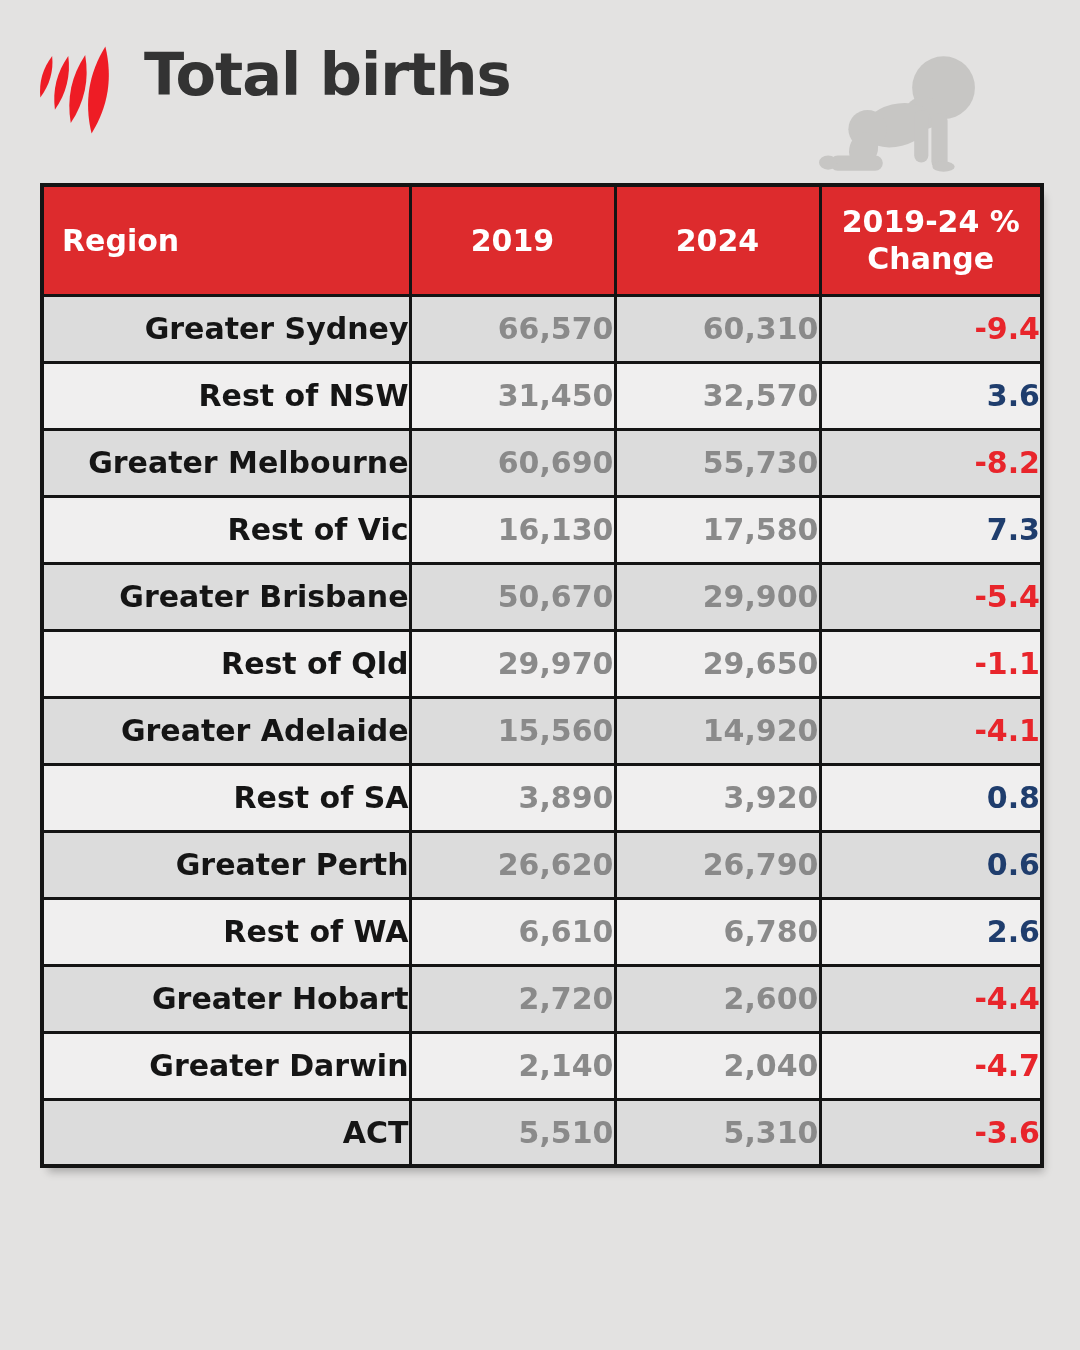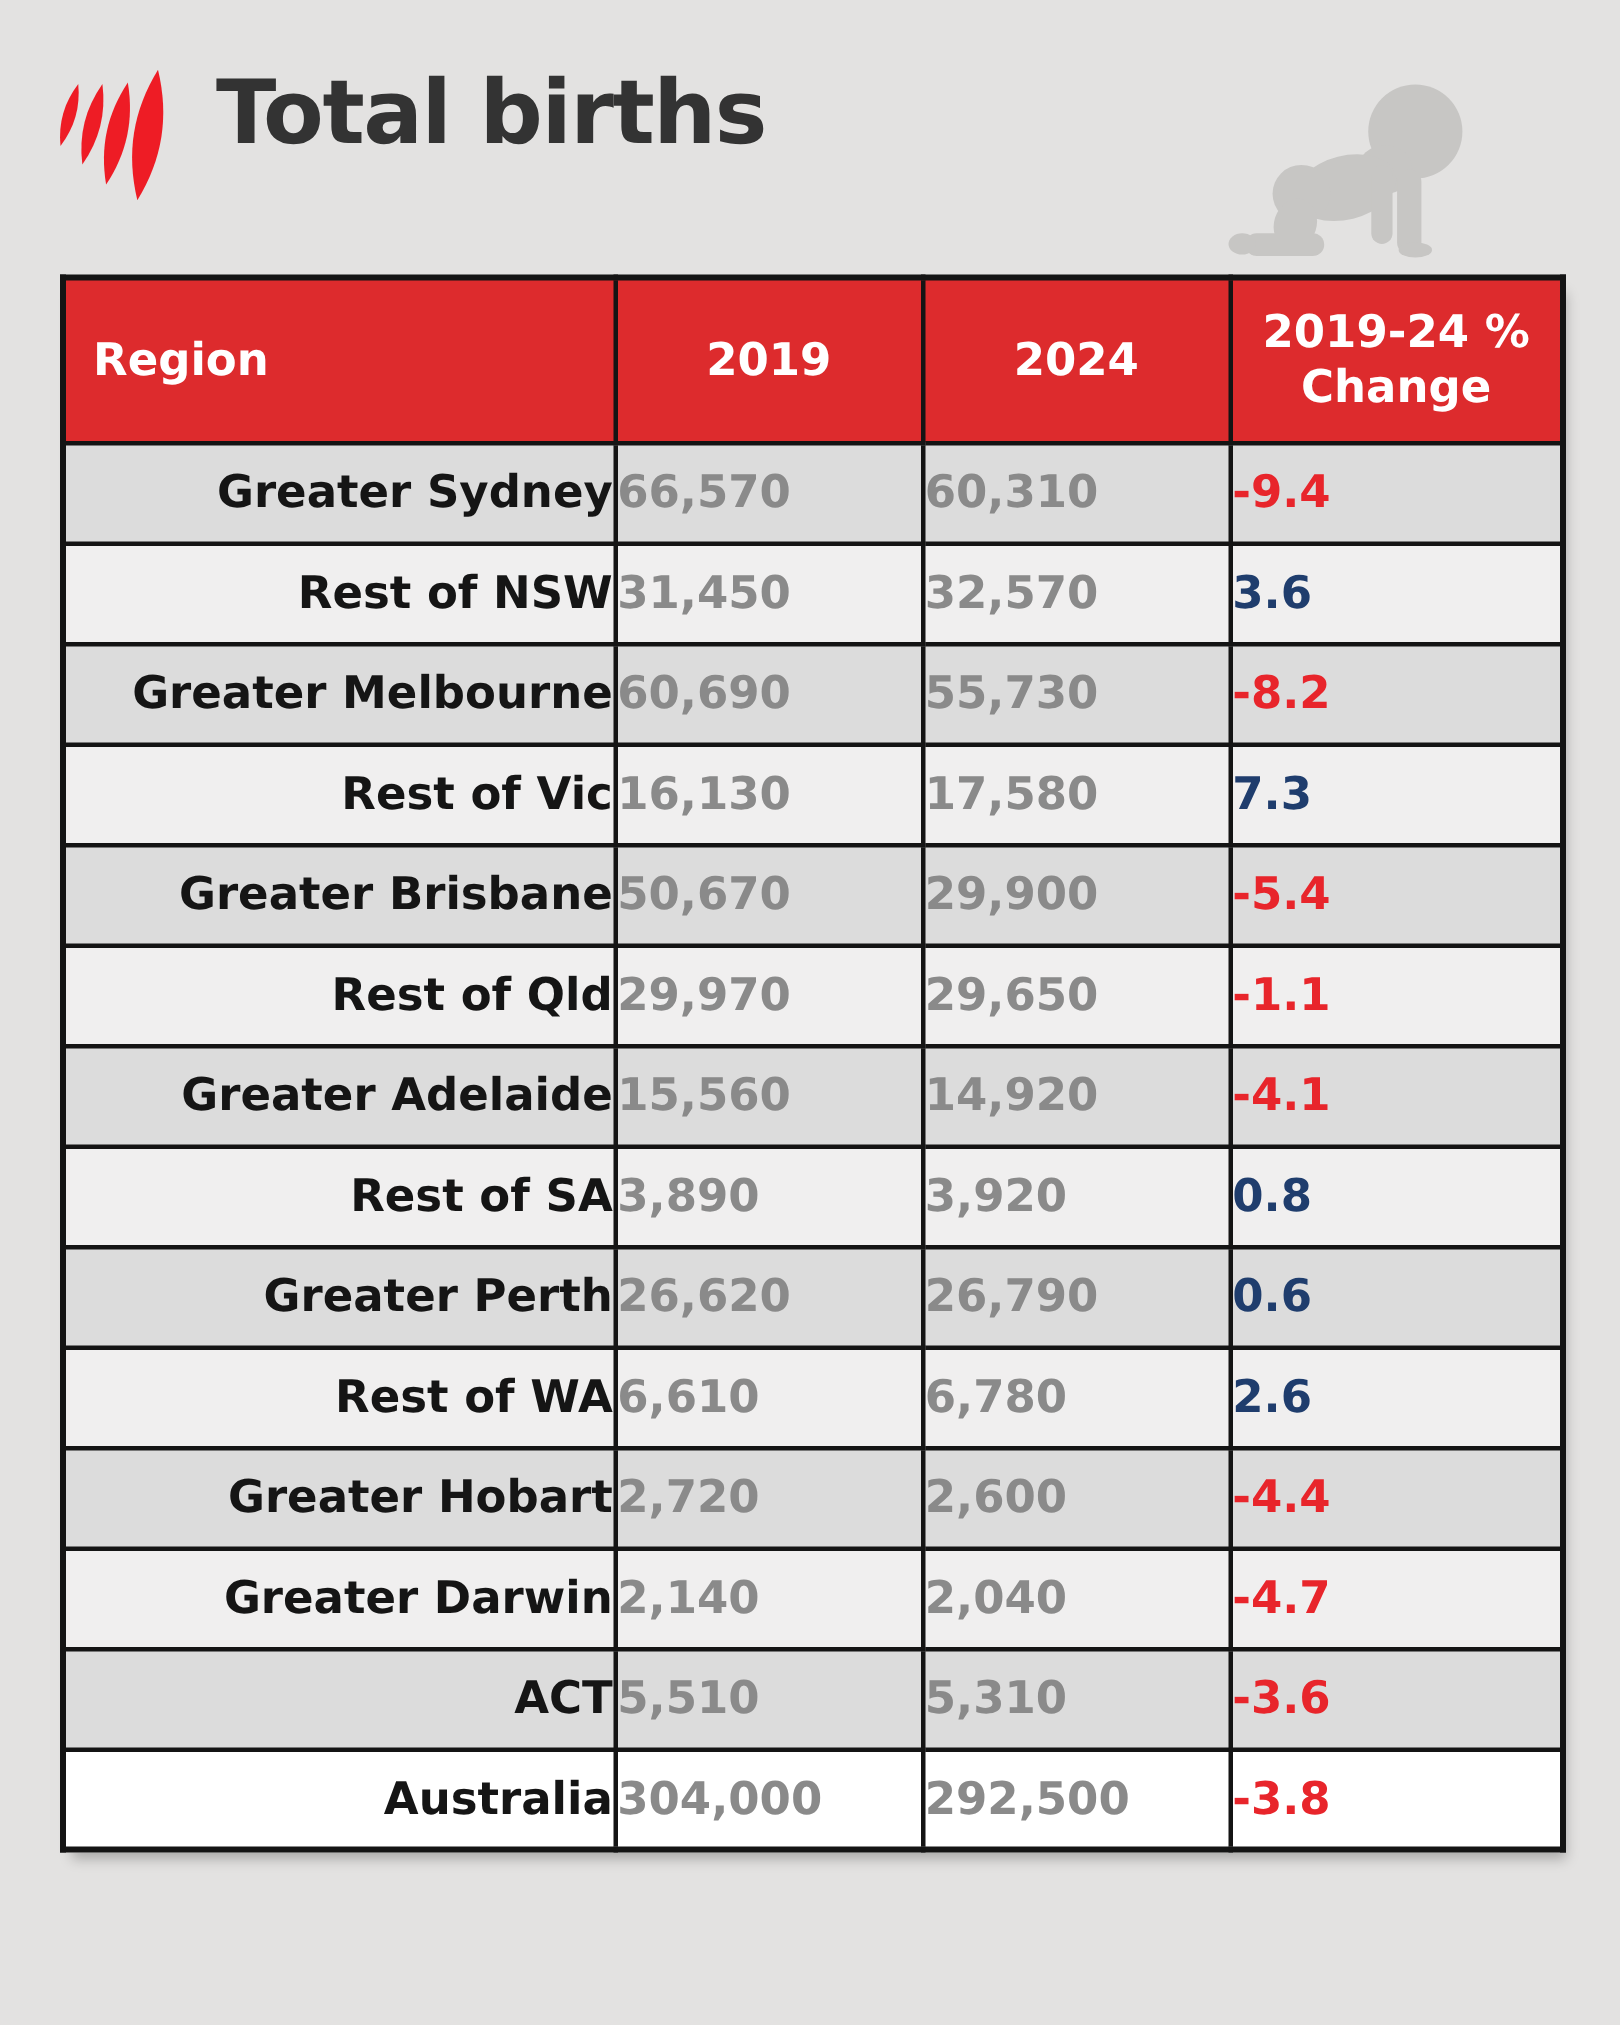--- a/index.html
+++ b/index.html
@@ -31,21 +31,21 @@
     box-shadow:4px 8px 8px -4px rgba(0,0,0,0.25);
     background:var(--background);
   }
   th,td{border:3px solid var(--table-border);vertical-align:middle;}
   thead th{
     height:110px;background:var(--header-red);color:#ffffff;
     font-size:30px;font-weight:700;text-align:center;white-space:pre-line;
     line-height:1.25;
   }
   thead th.region{text-align:left;padding-left:18px;}
-  tbody td{height:67px;font-size:30px;font-weight:700;text-align:left;}
+  tbody td{height:67px;font-size:30px;font-weight:700;text-align:right;}
   tbody td.region{text-align:right;padding-left:18px;color:var(--region-ink);}
   tbody td.num{color:var(--number-gray);}
   tbody td.change.negative{color:var(--negative-red);}
   tbody td.change.positive{color:var(--positive-navy);}
   tbody tr.dark td{background:var(--row-dark);}
   tbody tr.light td{background:var(--row-light);}
   tbody tr.total td{background:var(--row-total);}
   .source{
     position:absolute;left:56px;top:1258px;
     font-size:33px;font-weight:400;color:var(--source-gray);
@@ -170,23 +170,17 @@
           <td class="num">2,140</td>
           <td class="num">2,040</td>
           <td class="change negative">-4.7</td>
         </tr>
         <tr class="dark">
           <td class="region">ACT</td>
           <td class="num">5,510</td>
           <td class="num">5,310</td>
           <td class="change negative">-3.6</td>
         </tr>
-        <tr class="total">
-          <td class="region">Australia</td>
-          <td class="num">304,000</td>
-          <td class="num">292,500</td>
-          <td class="change negative">-3.8</td>
-        </tr>
       </tbody>
   </table>
 
 
 </div>
 
 </body></html>

